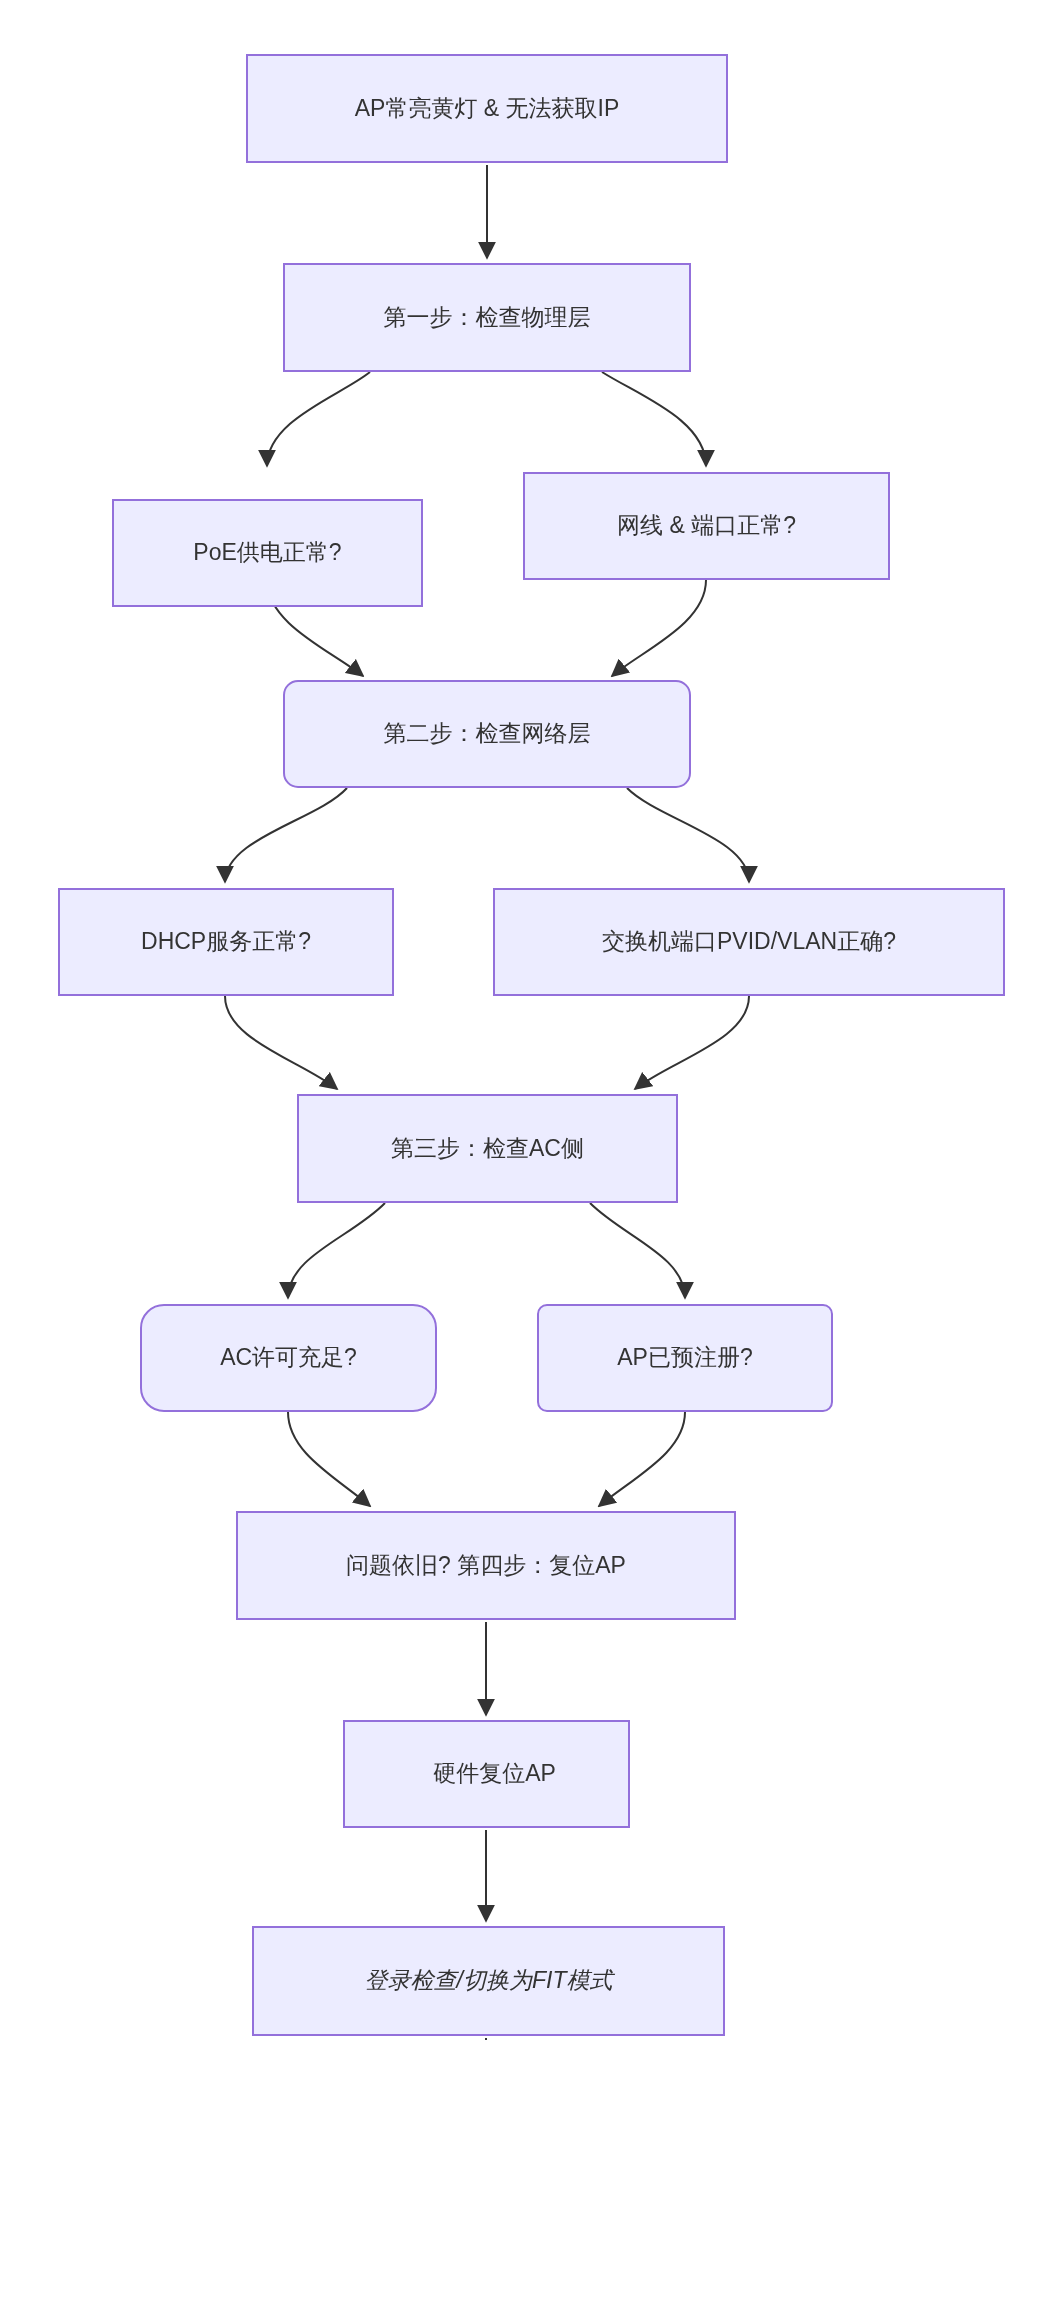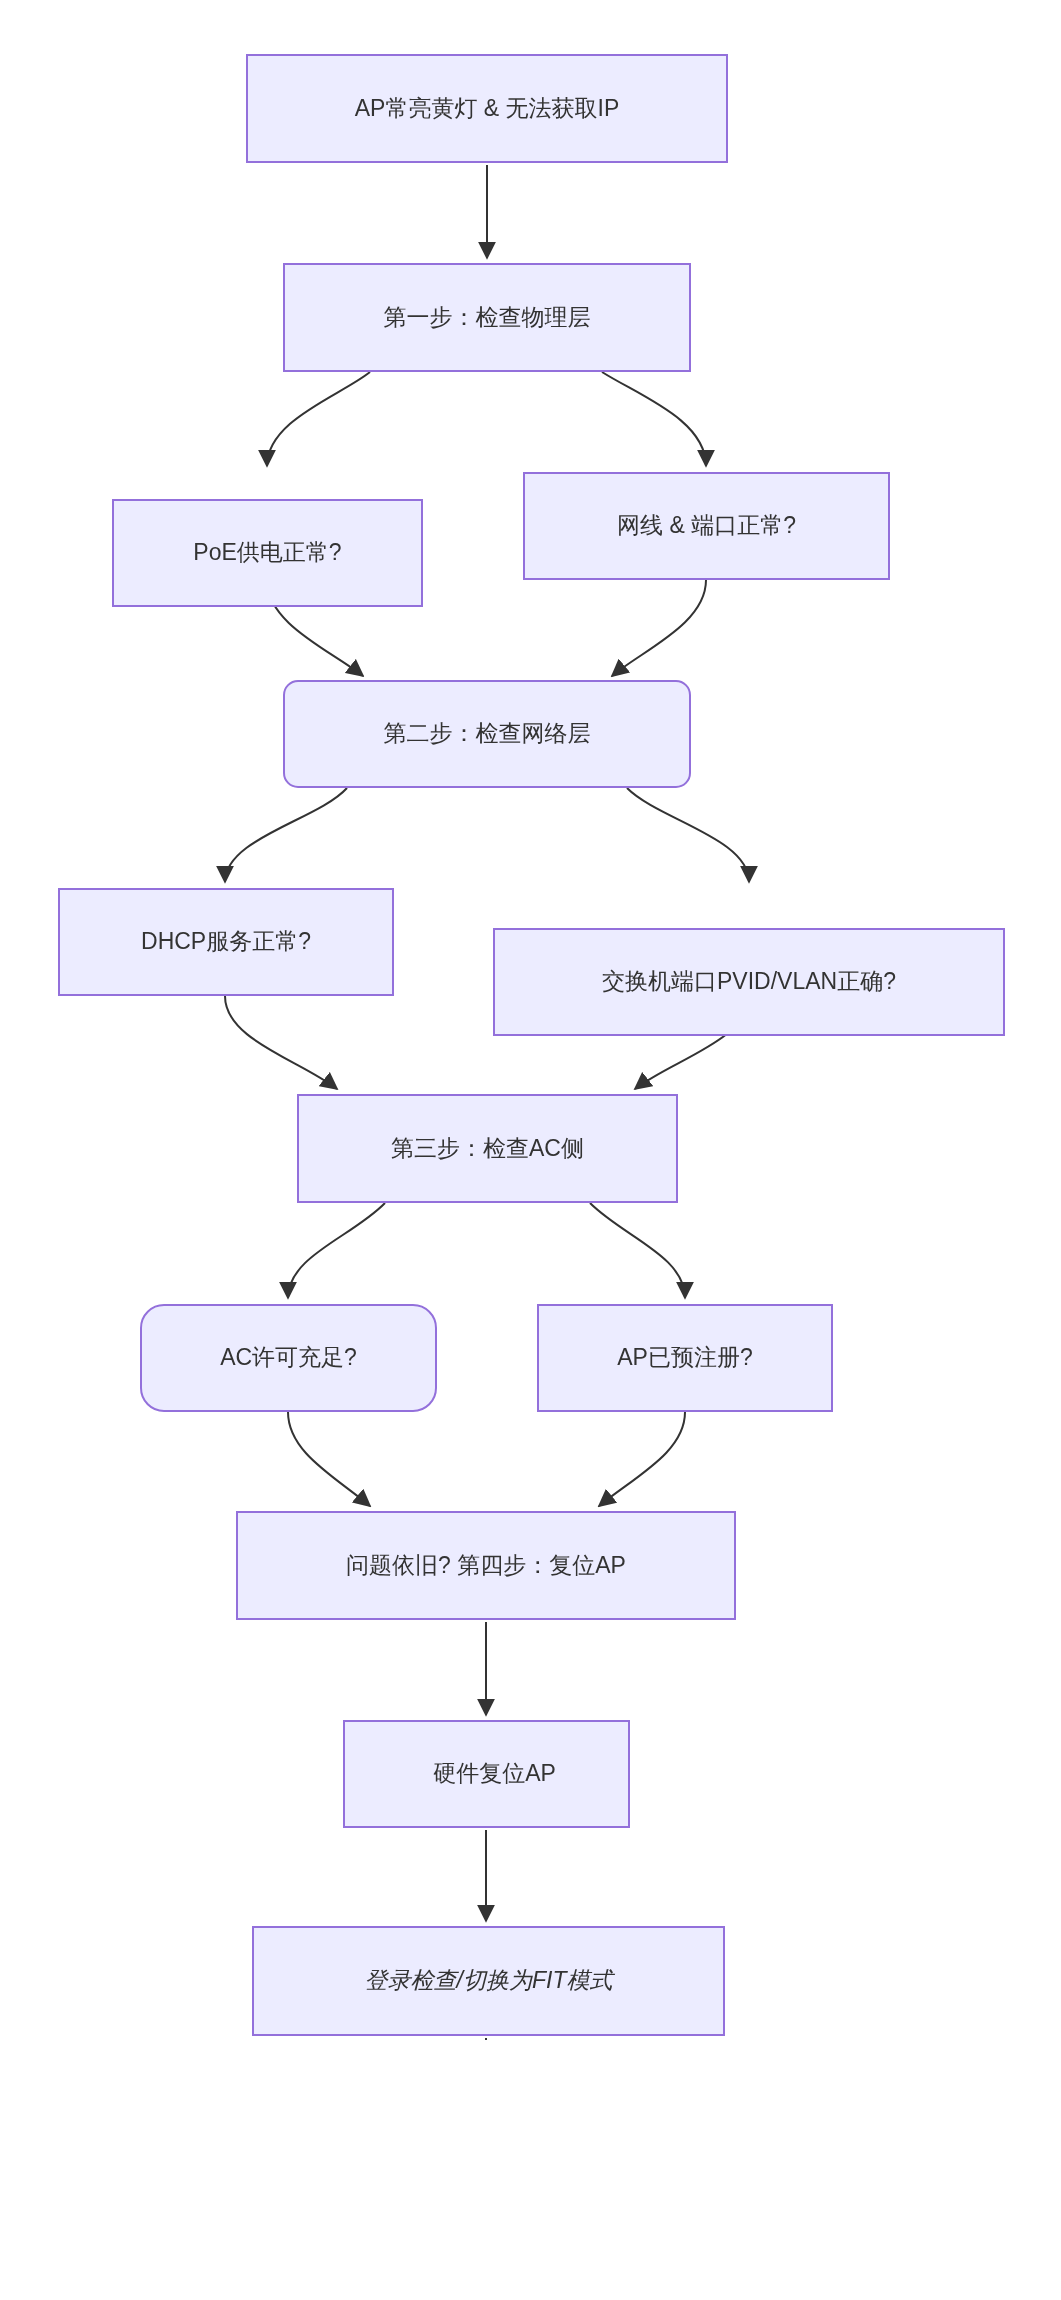--- a/index.html
+++ b/index.html
@@ -83,30 +83,30 @@
     </div>
   <div class="node" style="left:523px; top:472px; width:367px; height:108px;">
       <span>网线 &amp; 端口正常?</span>
     </div>
   <div class="node" style="left:283px; top:680px; width:408px; height:108px;border-radius:15px;">
       <span>第二步：检查网络层</span>
     </div>
   <div class="node" style="left:58px;  top:888px; width:336px; height:108px;">
       <span>DHCP服务正常?</span>
     </div>
-  <div class="node" style="left:493px; top:928px; width:512px; height:108px;">
+  <div class="node" style="left:493px; top:888px; width:512px; height:108px;">
       <span>交换机端口PVID/VLAN正确?</span>
     </div>
   <div class="node" style="left:297px; top:1094px; width:381px; height:109px;text-align:right;">
       <span>第三步：检查AC侧</span>
     </div>
   <div class="node" style="left:140px; top:1304px; width:297px; height:108px;border-radius:24px;">
       <span>AC许可充足?</span>
     </div>
-  <div class="node" style="left:537px; top:1304px; width:296px; height:108px;">
+  <div class="node" style="left:537px; top:1304px; width:296px; height:108px;border-radius:10px;">
       <span>AP已预注册?</span>
     </div>
   <div class="node" style="left:236px; top:1511px; width:500px; height:109px;">
       <span>问题依旧? 第四步：复位AP</span>
     </div>
   <div class="node" style="left:343px; top:1720px; width:287px; height:108px;padding-left:16px;">
       <span>硬件复位AP</span>
     </div>
   <div class="node" style="left:252px; top:1926px; width:473px; height:110px;font-style:italic;">
       <span>登录检查/切换为FIT模式</span>

